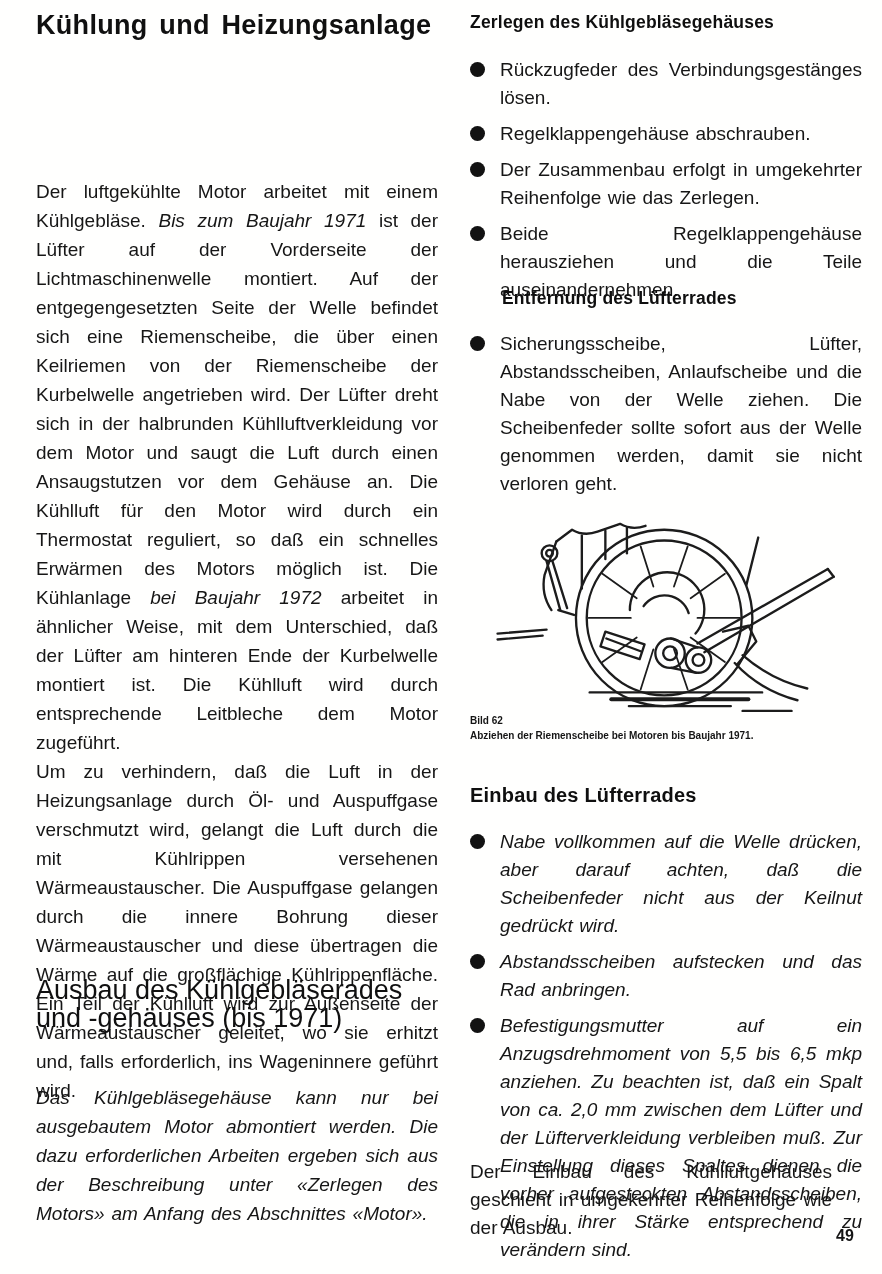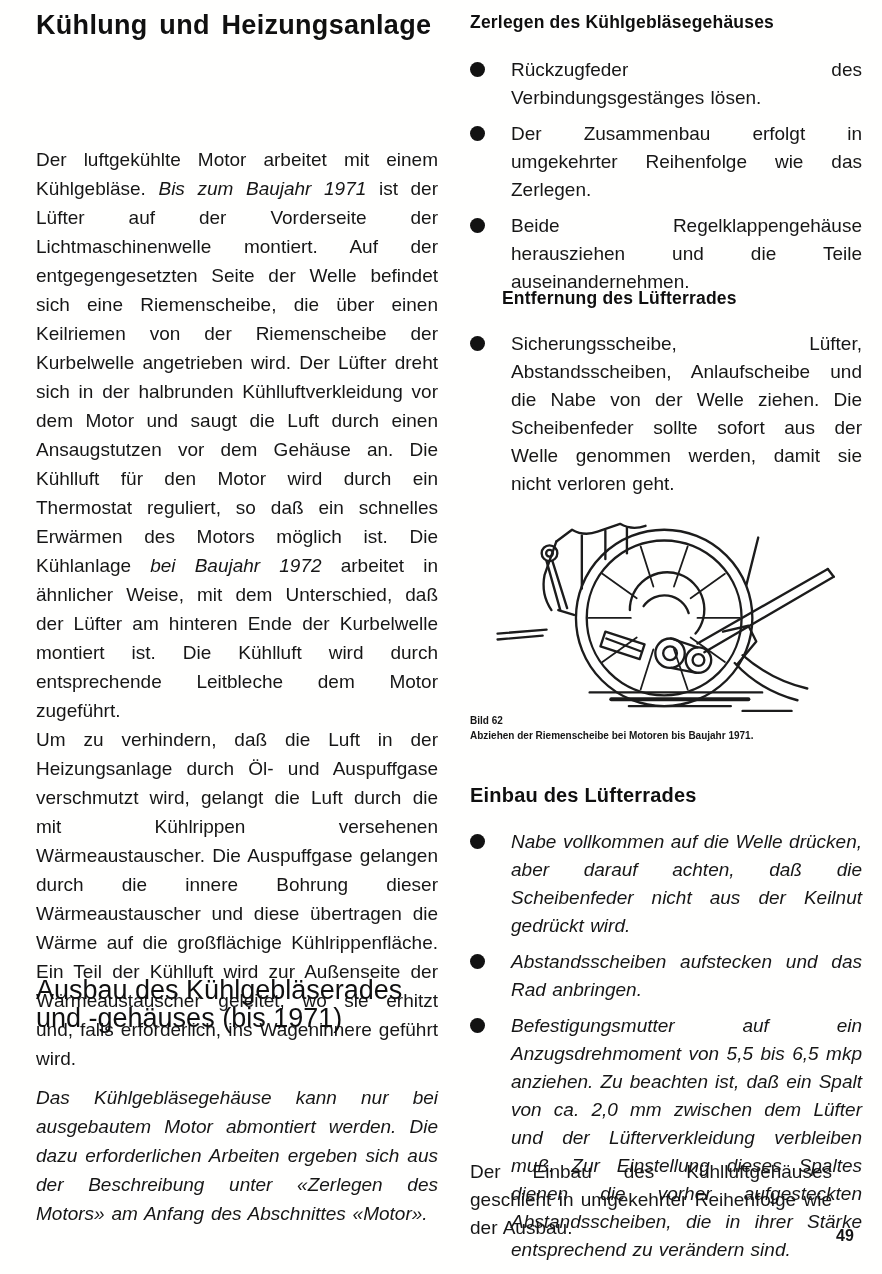--- a/index.html
+++ b/index.html
@@ -24,20 +24,21 @@
     font-weight: bold;
     letter-spacing: 0.3px;
     word-spacing: 4px;
     color: #101010;
   }
   .body-text {
     font-size: 19px;
     line-height: 29px;
     text-align: justify;
     word-spacing: 1.5px;
+    margin-top: 32px;
   }
   .body-text p { margin: 0; }
   .body-text .ital { font-style: italic; }
 
   h2.subhead {
     margin: 0;
     font-size: 27px;
     line-height: 28px;
     font-weight: normal;
     color: #101010;
@@ -51,21 +52,21 @@
     letter-spacing: 0.2px;
     color: #0f0f0f;
   }
 
   ul.bullets {
     margin: 0; padding: 0;
     list-style: none;
   }
   ul.bullets li {
     display: flex;
-    gap: 26px;
+    gap: 15px;
     margin-bottom: 8px;
   }
   ul.bullets .dot {
     flex: none;
     width: 15px; height: 15px;
     margin-top: 6px;
     border-radius: 50%;
     background: #121212;
   }
   ul.bullets .bt {
@@ -109,20 +110,24 @@
   </h2>
 
   <p class="body-text abs col-left" style="top:1083px; margin:0;font-style:italic;">Das Kühlgebläsegehäuse kann nur bei ausgebautem Motor abmontiert werden. Die dazu erforderlichen Arbeiten ergeben sich aus der Beschreibung unter «Zerlegen des Motors» am Anfang des Abschnittes «Motor».</p>
 
   <h3 class="rc-head abs col-right" style="top:12px;">Zerlegen des Kühlgebläsegehäuses</h3>
 
   <ul class="bullets abs col-right" style="top:56px;">
     <li>
       <span class="dot"></span>
       <span class="bt">Rückzugfeder des Verbindungsgestänges lösen.</span>
+    </li>
+    <li>
+      <span class="dot"></span>
+      <span class="bt">Regelklappengehäuse abschrauben.</span>
     </li>
     <li>
       <span class="dot"></span>
       <span class="bt">Der Zusammenbau erfolgt in umgekehrter Reihenfolge wie das Zerlegen.</span>
     </li>
     <li>
       <span class="dot"></span>
       <span class="bt">Beide Regelklappengehäuse herausziehen und die Teile auseinandernehmen.</span>
     </li>
   </ul>

